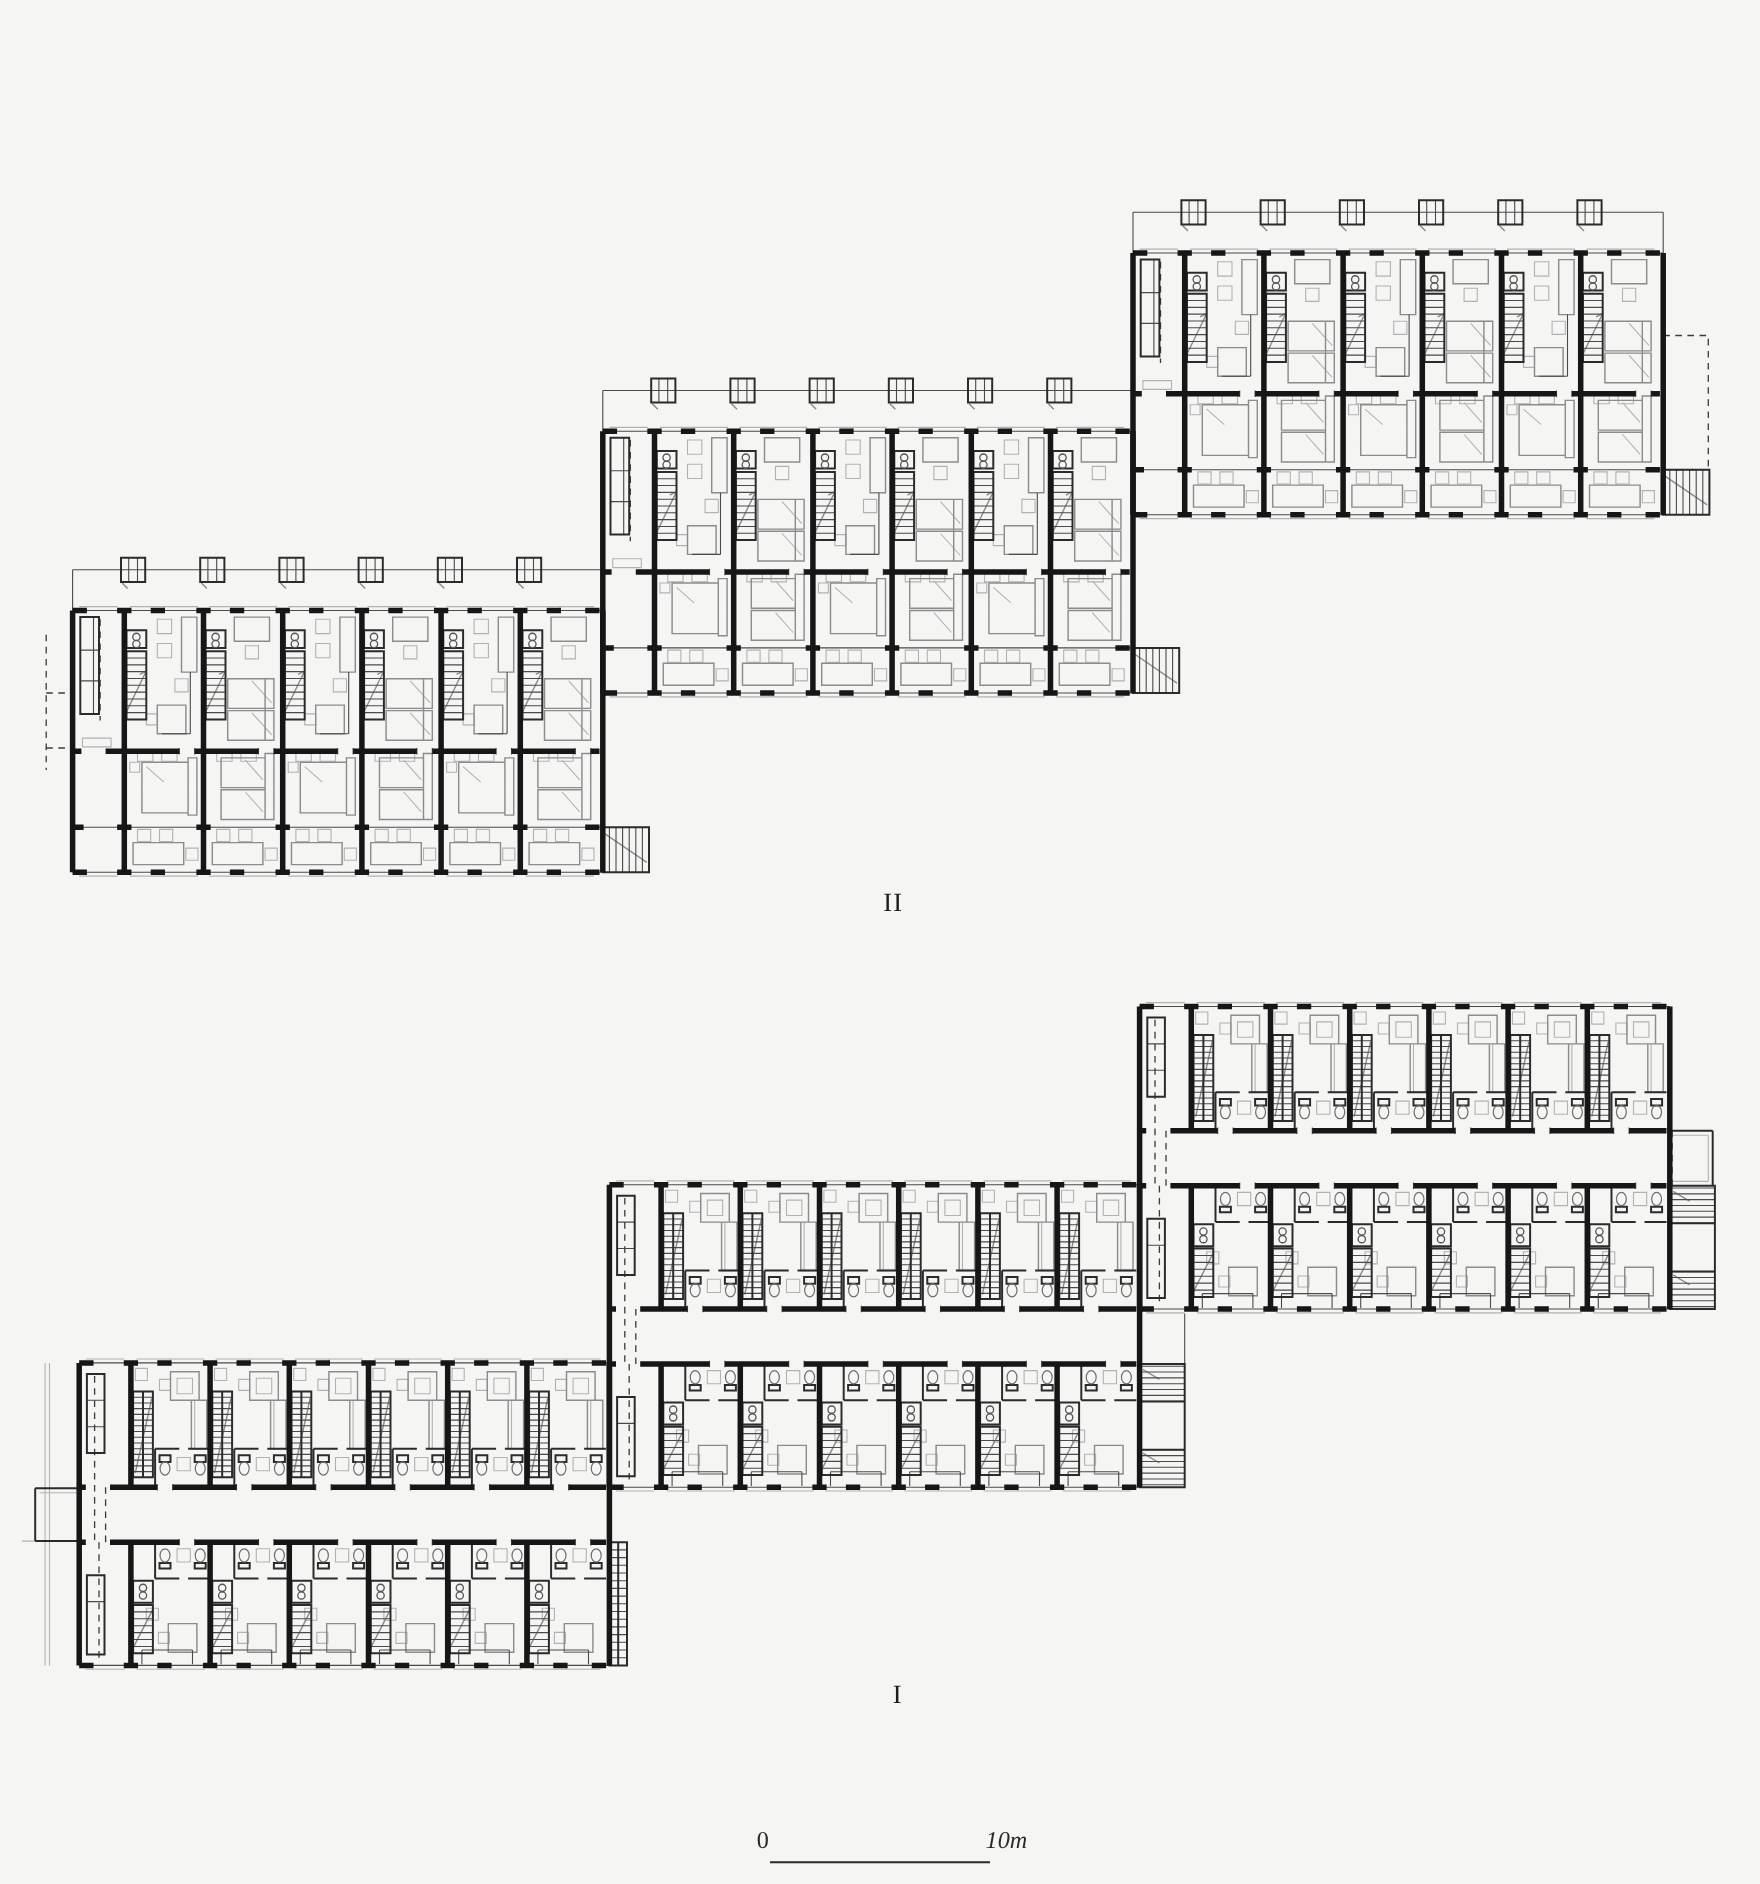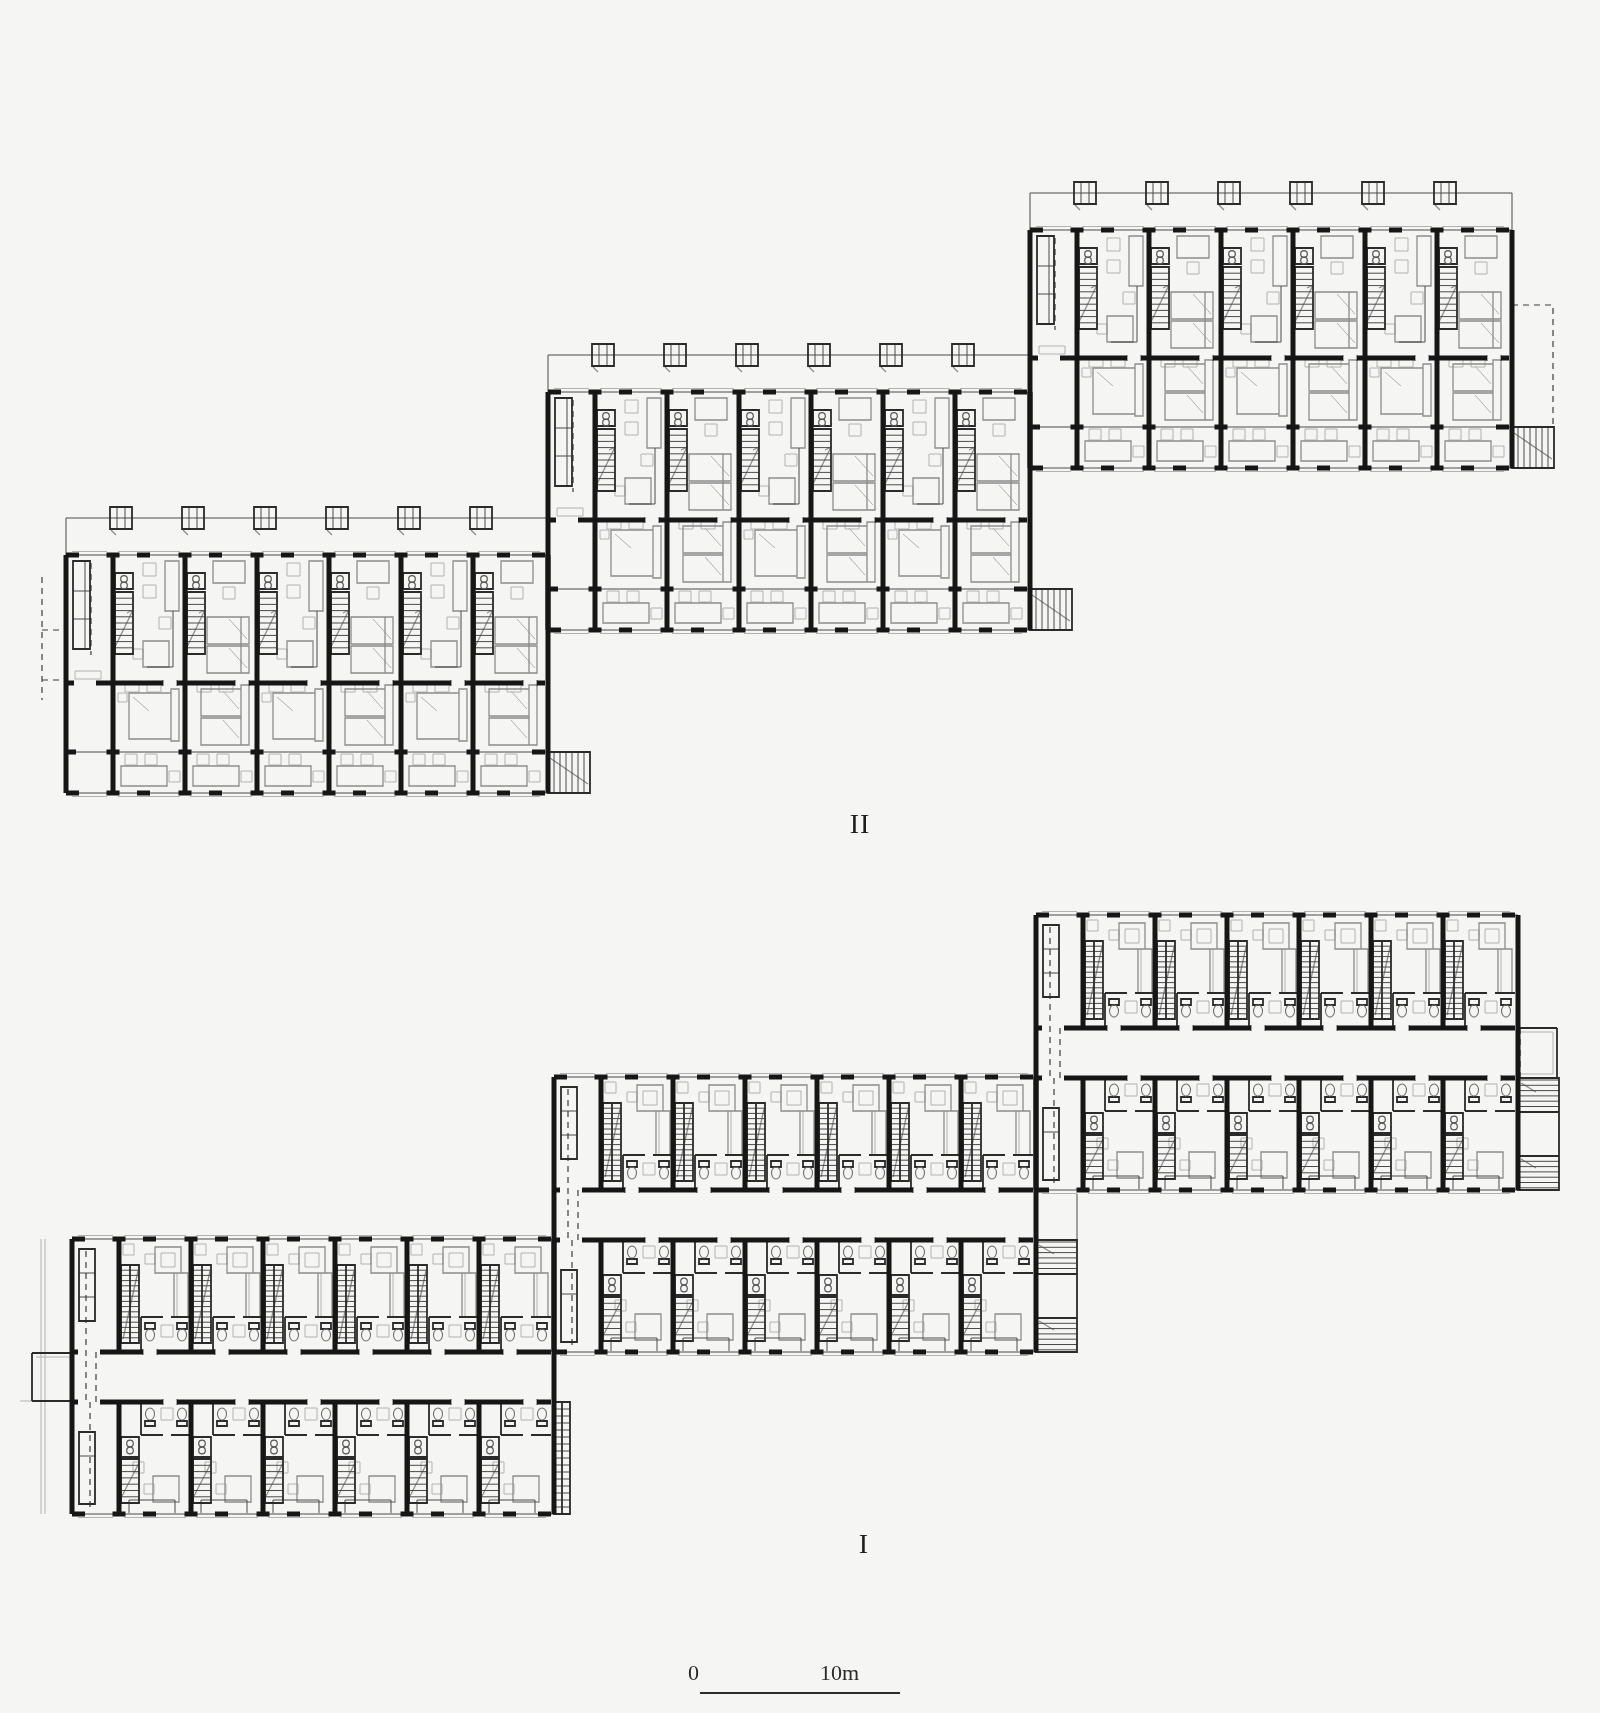--- a/index.html
+++ b/index.html
@@ -5,23 +5,22 @@
   html,body{margin:0;padding:0;}
   body{
     width:1600px;height:1713px;
     background:#f5f5f4;
     font-family:"Liberation Serif","DejaVu Serif",serif;
     position:relative;overflow:hidden;
   }
   #stage{position:absolute;left:0;top:0;width:1600px;height:1713px;}
   svg{position:absolute;left:0;top:0;}
   .plan-label{
-    position:absolute;color:#1c1c1c;font-size:28px;letter-spacing:1px;
+    position:absolute;color:#1c1c1c;font-size:24px;letter-spacing:1px;
     transform:translate(-50%,0);
-    margin-left:48px;
   }
   .scale-num{position:absolute;color:#2a2a2a;font-size:22px;}
 </style>
 </head>
 <body>
 
 <div id="stage">
   <svg id="plan-svg" width="1600" height="1713" viewBox="0 0 1600 1713">
       <g>
         <path d="M72 551.5L107 551.5M118 551.5L180 551.5M149 551.5L149 555M190 551.5L252 551.5M221 551.5L221 555M262 551.5L324 551.5M293 551.5L293 555M334 551.5L396 551.5M365 551.5L365 555M406 551.5L468 551.5M437 551.5L437 555M478 551.5L540 551.5M509 551.5L509 555M72 796.5L107 796.5M118 796.5L180 796.5M149 793L149 796.5M190 796.5L252 796.5M221 793L221 796.5M262 796.5L324 796.5M293 793L293 796.5M334 796.5L396 796.5M365 793L365 796.5M406 796.5L468 796.5M437 793L437 796.5M478 796.5L540 796.5M509 793L509 796.5M75 671h26v8h-26ZM143 563h13v13h-13ZM143 585h13v13h-13ZM159 617h12v12h-12ZM133 649h10v10h-10ZM125 684h14v8h-14ZM147 684h14v8h-14ZM133 697L149 711M118 693h9v9h-9ZM125 754h12v11h-12ZM145 754h12v11h-12ZM169 771h11v11h-11ZM223 587h12v12h-12ZM229 619L247 639M229 648L247 668M197 684h14v8h-14ZM219 684h14v8h-14ZM223 691L239 709M223 720L239 738M197 754h12v11h-12ZM217 754h12v11h-12ZM241 771h11v11h-11ZM287 563h13v13h-13ZM287 585h13v13h-13ZM303 617h12v12h-12ZM277 649h10v10h-10ZM269 684h14v8h-14ZM291 684h14v8h-14ZM277 697L293 711M262 693h9v9h-9ZM269 754h12v11h-12ZM289 754h12v11h-12ZM313 771h11v11h-11ZM367 587h12v12h-12ZM373 619L391 639M373 648L391 668M341 684h14v8h-14ZM363 684h14v8h-14ZM367 691L383 709M367 720L383 738M341 754h12v11h-12ZM361 754h12v11h-12ZM385 771h11v11h-11ZM431 563h13v13h-13ZM431 585h13v13h-13ZM447 617h12v12h-12ZM421 649h10v10h-10ZM413 684h14v8h-14ZM435 684h14v8h-14ZM421 697L437 711M406 693h9v9h-9ZM413 754h12v11h-12ZM433 754h12v11h-12ZM457 771h11v11h-11ZM511 587h12v12h-12ZM517 619L535 639M517 648L535 668M485 684h14v8h-14ZM507 684h14v8h-14ZM511 691L527 709M511 720L527 738M485 754h12v11h-12ZM505 754h12v11h-12ZM529 771h11v11h-11Z" fill="none" stroke="#b2b2b2" stroke-width="1"></path>
@@ -217,14 +216,14 @@
       </g>
       <g>
         <path d="M700 1693L900 1693" fill="none" stroke="#2b2b2b" stroke-width="1.8"></path>
       </g>
     </svg>
 
   <div class="plan-label" id="lbl-upper" style="left: 812px; top: 808px;">II</div>
   <div class="plan-label" id="lbl-lower" style="left: 816px; top: 1528px;">I</div>
 
   <div class="scale-num" id="scale-zero" style="left: 688px; top: 1660px;">0</div>
-  <div class="scale-num" id="scale-ten" style="left: 820px; top: 1660px;">10m</div>
+  <div class="scale-num" id="scale-ten" style="left: 896px; top: 1660px; font-style: italic;">10m</div>
 </div>
 
 </body></html>

